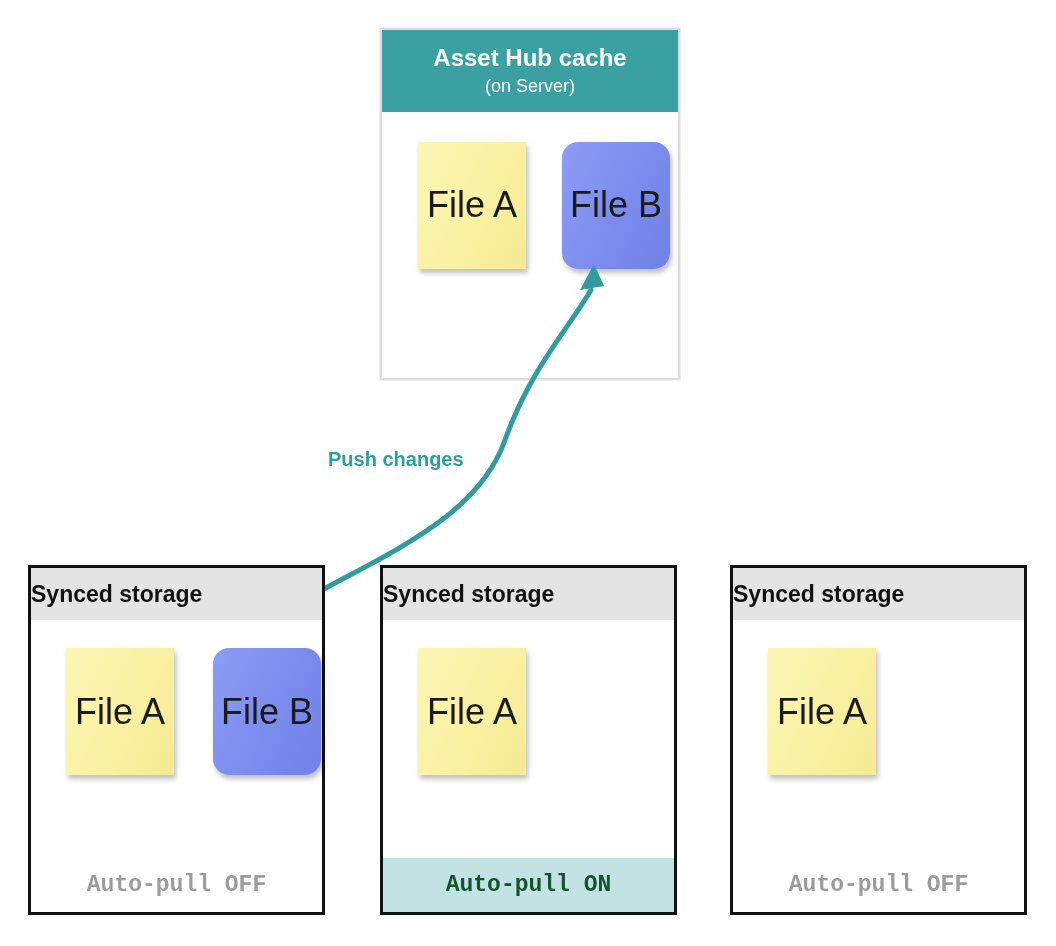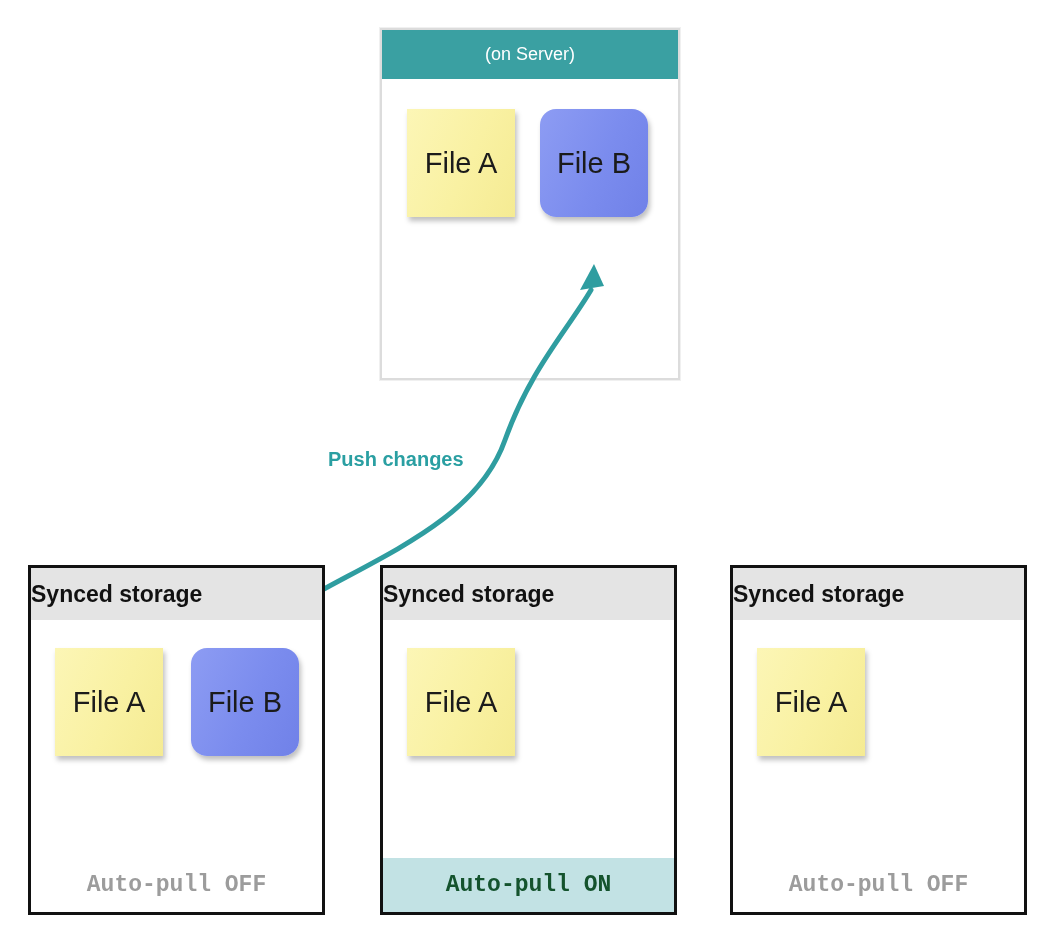--- a/index.html
+++ b/index.html
@@ -47,28 +47,29 @@
   }
   .hub-body {
     display: flex;
     gap: 25px;
     padding: 30px 0 0 25px;
   }
 
   
   .note {
     width: 108px;
-    height: 108px;
+    height: 127px;
     display: flex;
     align-items: center;
     justify-content: center;
-    font-size: 29px;
+    font-size: 36px;
     color: #1b1b1b;
     box-shadow: 2px 4px 5px rgba(0,0,0,0.25);
     position: relative;
+    margin-left: 11px;
   }
   .note-yellow {
     background: linear-gradient(115deg, #fcf6b6 0%, #f9f1a2 55%, #f5eb93 100%);
   }
   .note-blue {
     background: linear-gradient(115deg, #8d9cf3 0%, #7b8cee 55%, #7081e8 100%);
     border-radius: 16px;
   }
 
   
@@ -137,20 +138,21 @@
     white-space: nowrap;
   }
 </style>
 </head>
 <body>
 
 <div class="canvas">
 
   <div class="hub-box">
     <div class="hub-header">
+      <span class="hub-title">Asset Hub cache</span>
       <span class="hub-subtitle">(on Server)</span>
     </div>
     <div class="hub-body">
       <div class="note note-yellow">
         <span>File A</span>
       </div>
       <div class="note note-blue">
         <span>File B</span>
       </div>
     </div>

